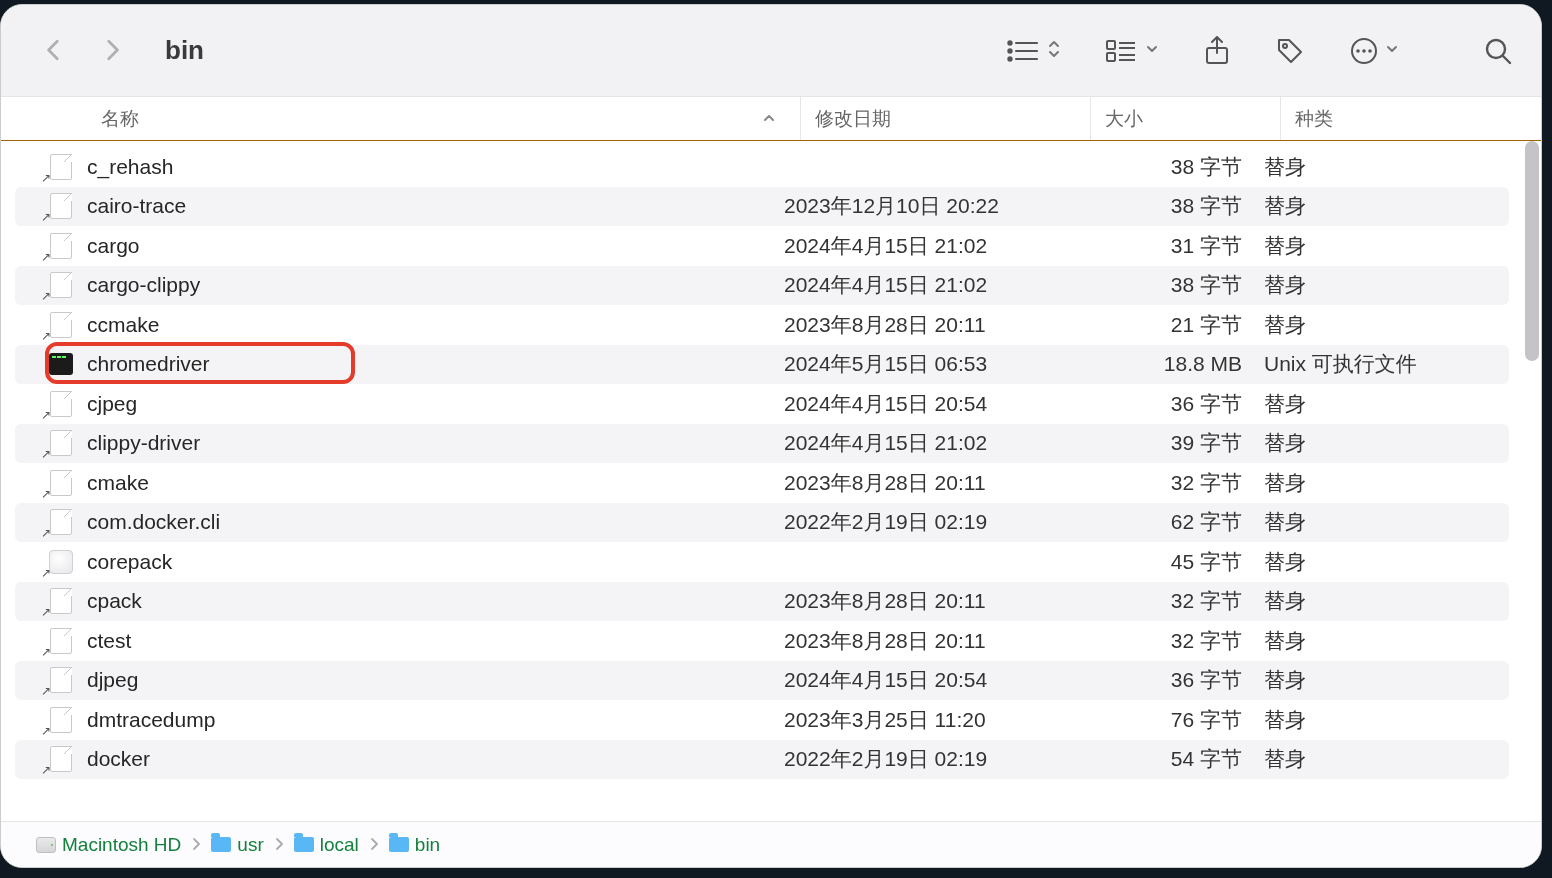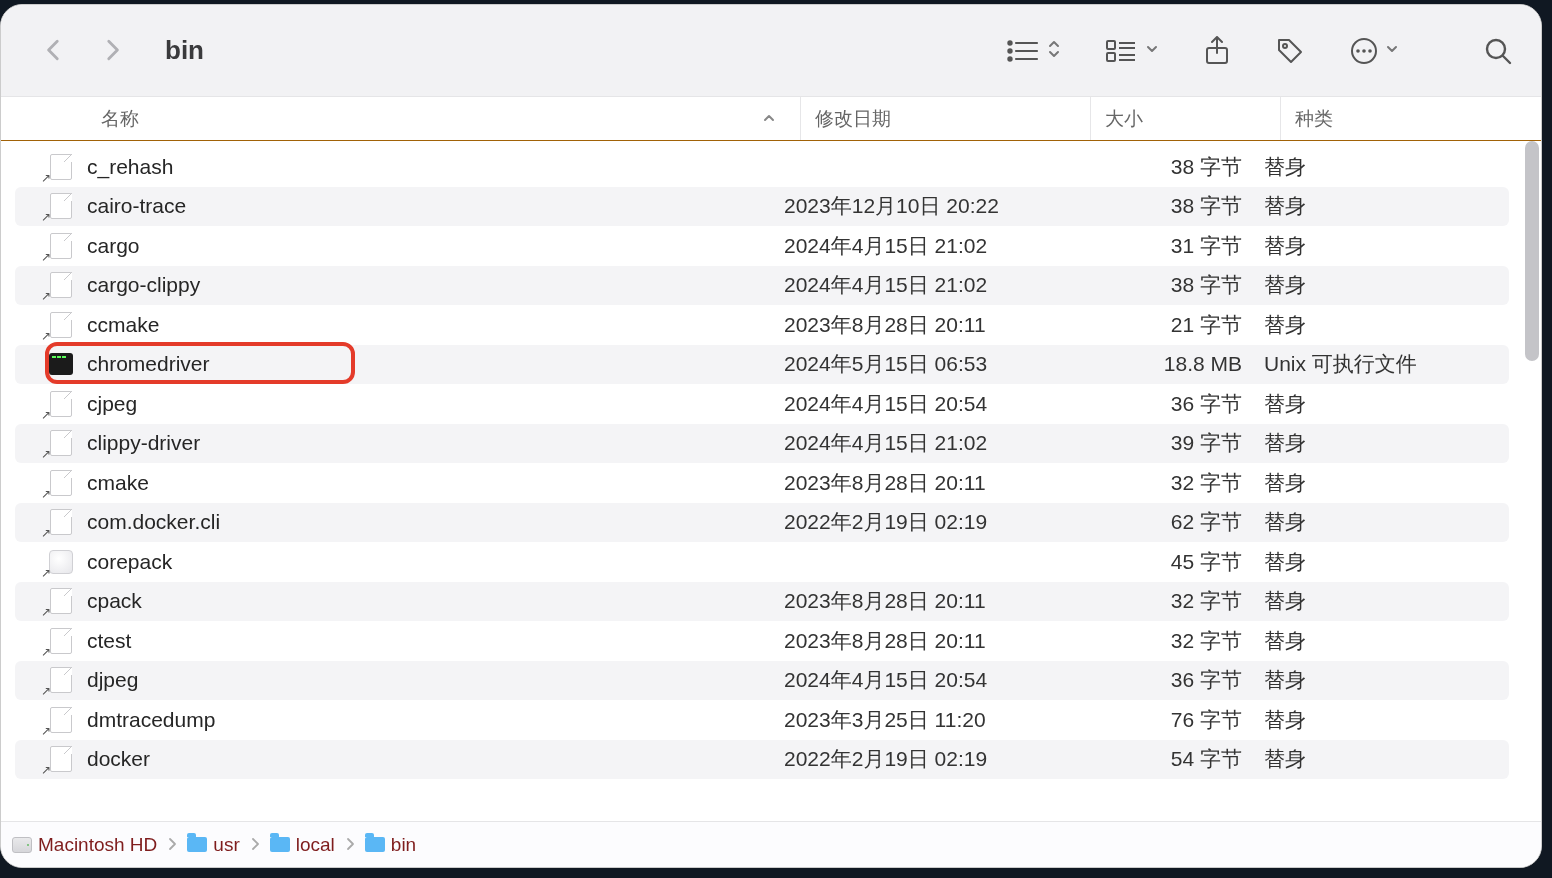--- a/index.html
+++ b/index.html
@@ -132,24 +132,24 @@
     left: 30px; width: 310px; height: 42px;
     z-index: 5;
   }
 
   
   .pathbar {
     height: 46px;
     background:#fcfcfe;
     border-top:1px solid #e5e5e7;
     display:flex; align-items:center;
-    padding: 0 11px;
+    padding: 0 35px;
     gap: 8px;
     font-size: 19px;
-    color:#7f1d1d;
+    color:#15803d;
   }
   .pb-item { display:inline-flex; align-items:center; gap:6px; }
   .pb-sep { color:#aaa; padding: 0 2px; }
   .hd-icon { width:20px; height:16px; background: linear-gradient(#e9e9eb, #d6d6da); border:1px solid #bfbfc3; border-radius:3px; position:relative; }
   .hd-icon::after { content:""; position:absolute; right:2px; top:6px; width:2px; height:2px; background:#6b6; border-radius:50%; }
   .folder-icon { width:20px; height:15px; background:#5ab7f5; border-radius:2px; position:relative; }
   .folder-icon::before { content:""; position:absolute; top:-4px; left:0; width:9px; height:4px; background:#5ab7f5; border-radius:2px 2px 0 0; }
 
   
   .scrollbar { position:absolute; right:2px; top:0; width:14px; height:220px; background:#c4c4c8; border-radius:7px; }

